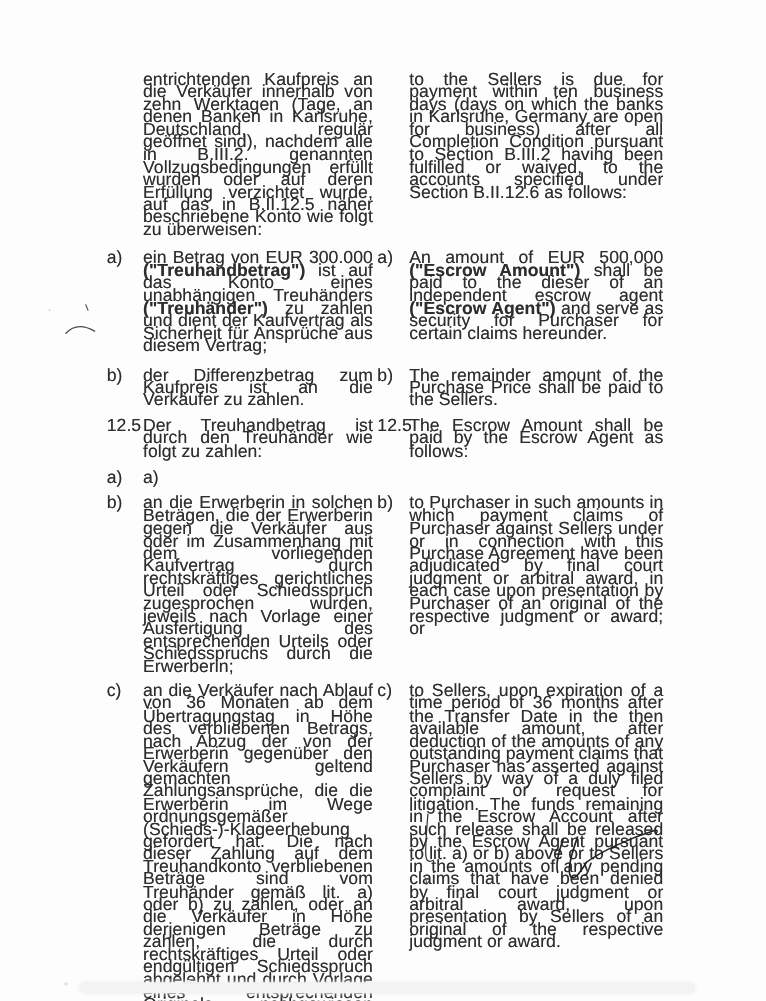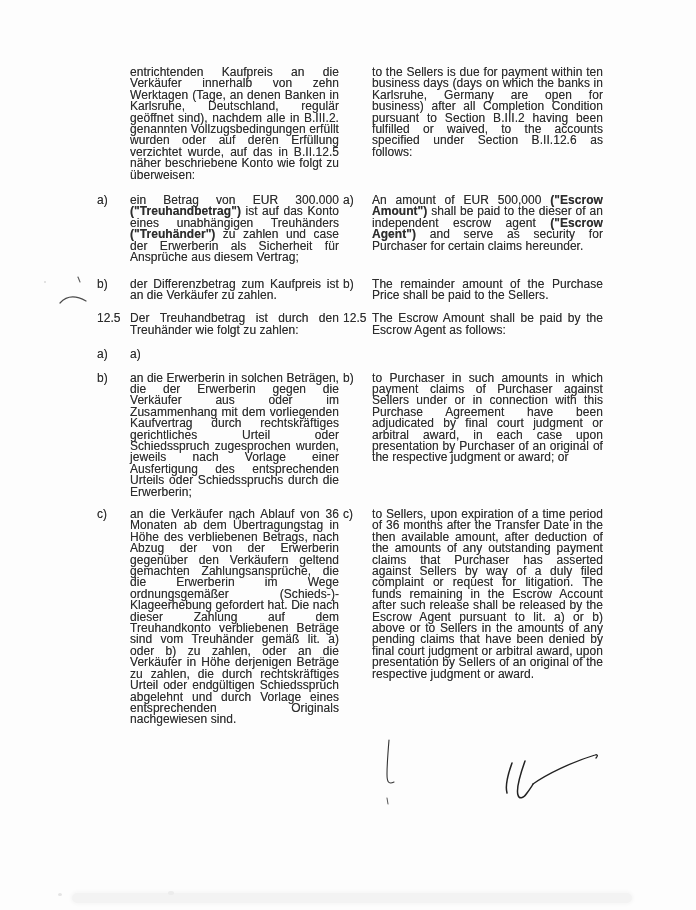--- a/index.html
+++ b/index.html
@@ -14,21 +14,21 @@
   .content {
     position:absolute; left:0; top:67px; width:696px;
   }
   .row {
     display:grid;
     grid-template-columns:33px 213px 29px 235px;
     padding-left:97px;
     margin-bottom:13px;
   }
   .cell {
-    font-size:12px; line-height:11.4px;
+    font-size:16px; line-height:11.4px;
     color:#2d2d2d;
     text-shadow:0 0 0.6px rgba(45,45,45,0.55);
     letter-spacing:0.05px;
   }
   .text { text-align:justify; text-justify:inter-word; padding-right:4px; }
   .label { text-align:left; }
   .b { font-weight:bold; }
   .row-intro        { margin-bottom:14px; }
   .row-item-a       { margin-bottom:15px; }
   .row-item-b       { margin-bottom:12px; }
@@ -58,21 +58,21 @@
   <div class="content">
   <div class="row row-intro">
     <div class="cell label de-label"></div>
     <div class="cell text de-text"><span>entrichtenden Kaufpreis an die Verkäufer innerhalb von zehn Werktagen (Tage, an denen Banken in Karlsruhe, Deutschland, regulär geöffnet sind), nachdem alle in B.III.2. genannten Vollzugsbedingungen erfüllt wurden oder auf deren Erfüllung verzichtet wurde, auf das in B.II.12.5 näher beschriebene Konto wie folgt zu überweisen:</span></div>
     <div class="cell label en-label"></div>
     <div class="cell text en-text"><span>to the Sellers is due for payment within ten business days (days on which the banks in Karlsruhe, Germany are open for business) after all Completion Condition pursuant to Section B.III.2 having been fulfilled or waived, to the accounts specified under Section B.II.12.6 as follows:</span></div>
   </div>
 
   <div class="row row-item-a">
     <div class="cell label de-label">a)</div>
-    <div class="cell text de-text"><span>ein Betrag von EUR 300.000 </span><span class="b">("Treuhandbetrag")</span><span> ist auf das Konto eines unabhängigen Treuhänders </span><span class="b">("Treuhänder")</span><span> zu zahlen und case der Erwerberin als Sicherheit für Ansprüche aus diesem Vertrag;</span></div>
+    <div class="cell text de-text"><span>ein Betrag von EUR 300.000 </span><span class="b">("Treuhandbetrag")</span><span> ist auf das Konto eines unabhängigen Treuhänders </span><span class="b">("Treuhänder")</span><span> zu zahlen und dient der Kaufvertrag als Sicherheit für Ansprüche aus diesem Vertrag;</span></div>
     <div class="cell label en-label">a)</div>
     <div class="cell text en-text"><span>An amount of EUR 500,000 </span><span class="b">("Escrow Amount")</span><span> shall be paid to the dieser of an independent escrow agent </span><span class="b">("Escrow Agent")</span><span> and serve as security for Purchaser for certain claims hereunder.</span></div>
   </div>
 
   <div class="row row-item-b">
     <div class="cell label de-label">b)</div>
     <div class="cell text de-text"><span>der Differenzbetrag zum Kaufpreis ist an die Verkäufer zu zahlen.</span></div>
     <div class="cell label en-label">b)</div>
     <div class="cell text en-text"><span>The remainder amount of the Purchase Price shall be paid to the Sellers.</span></div>
   </div>

